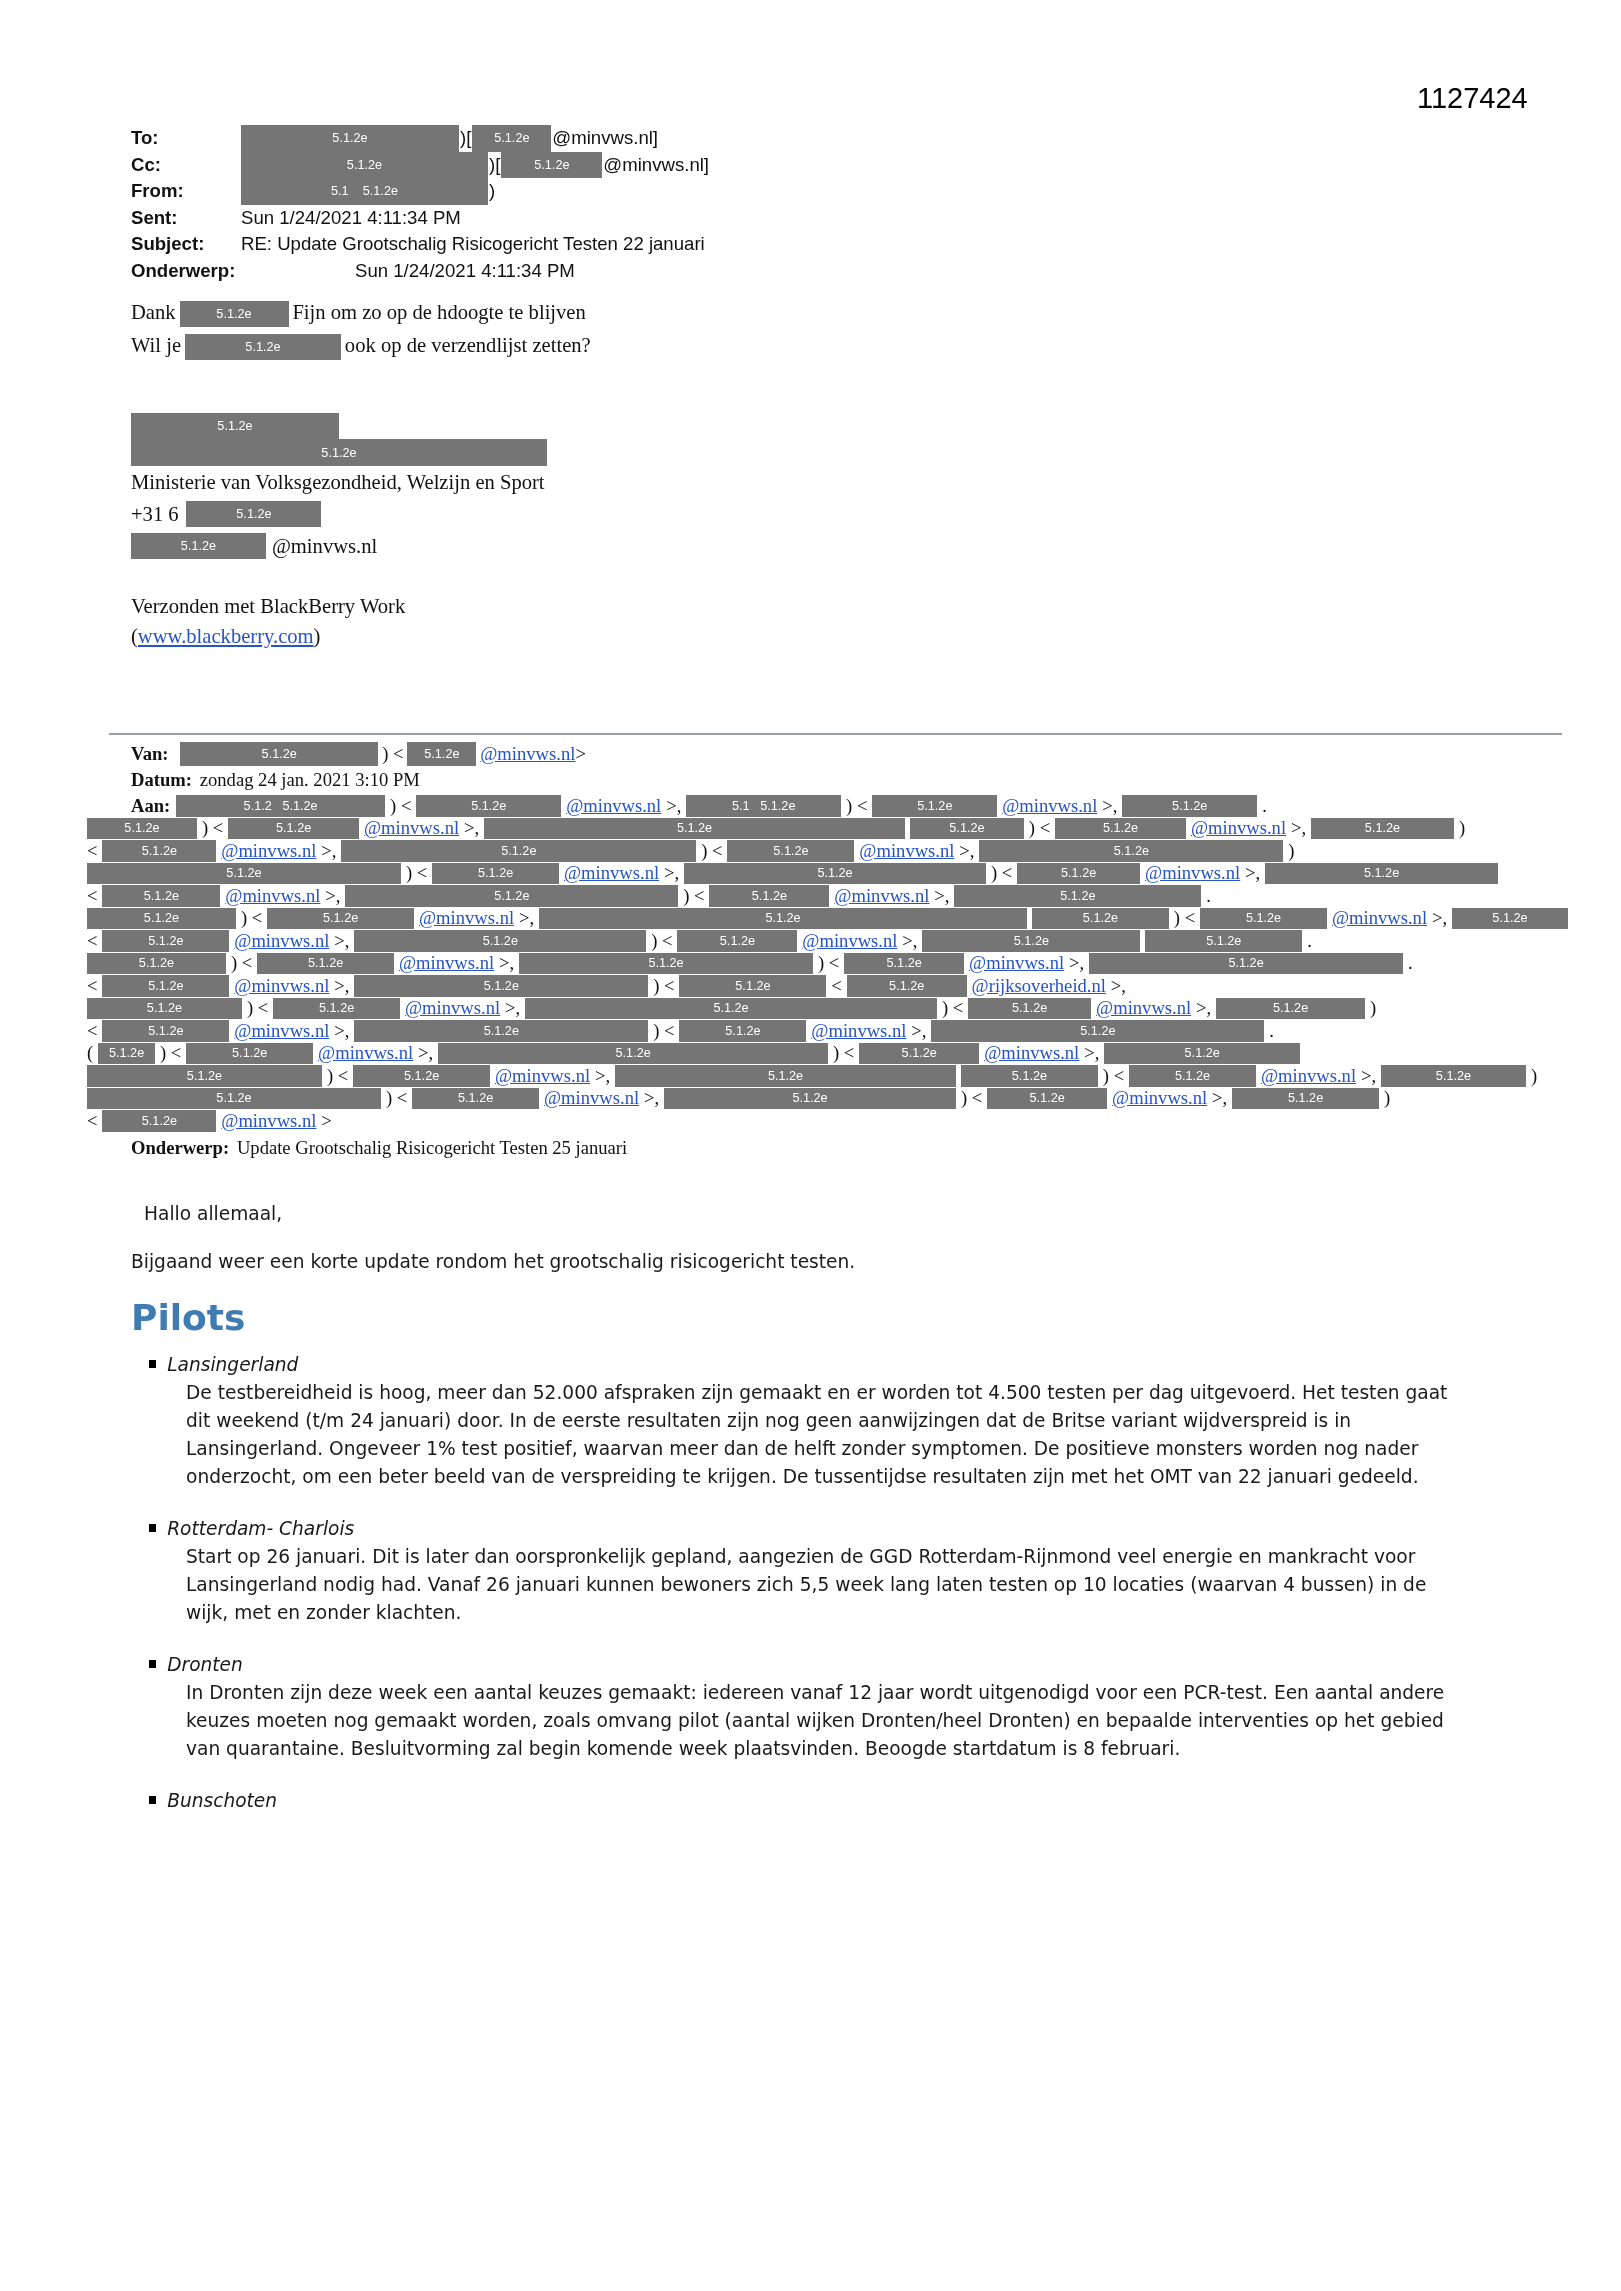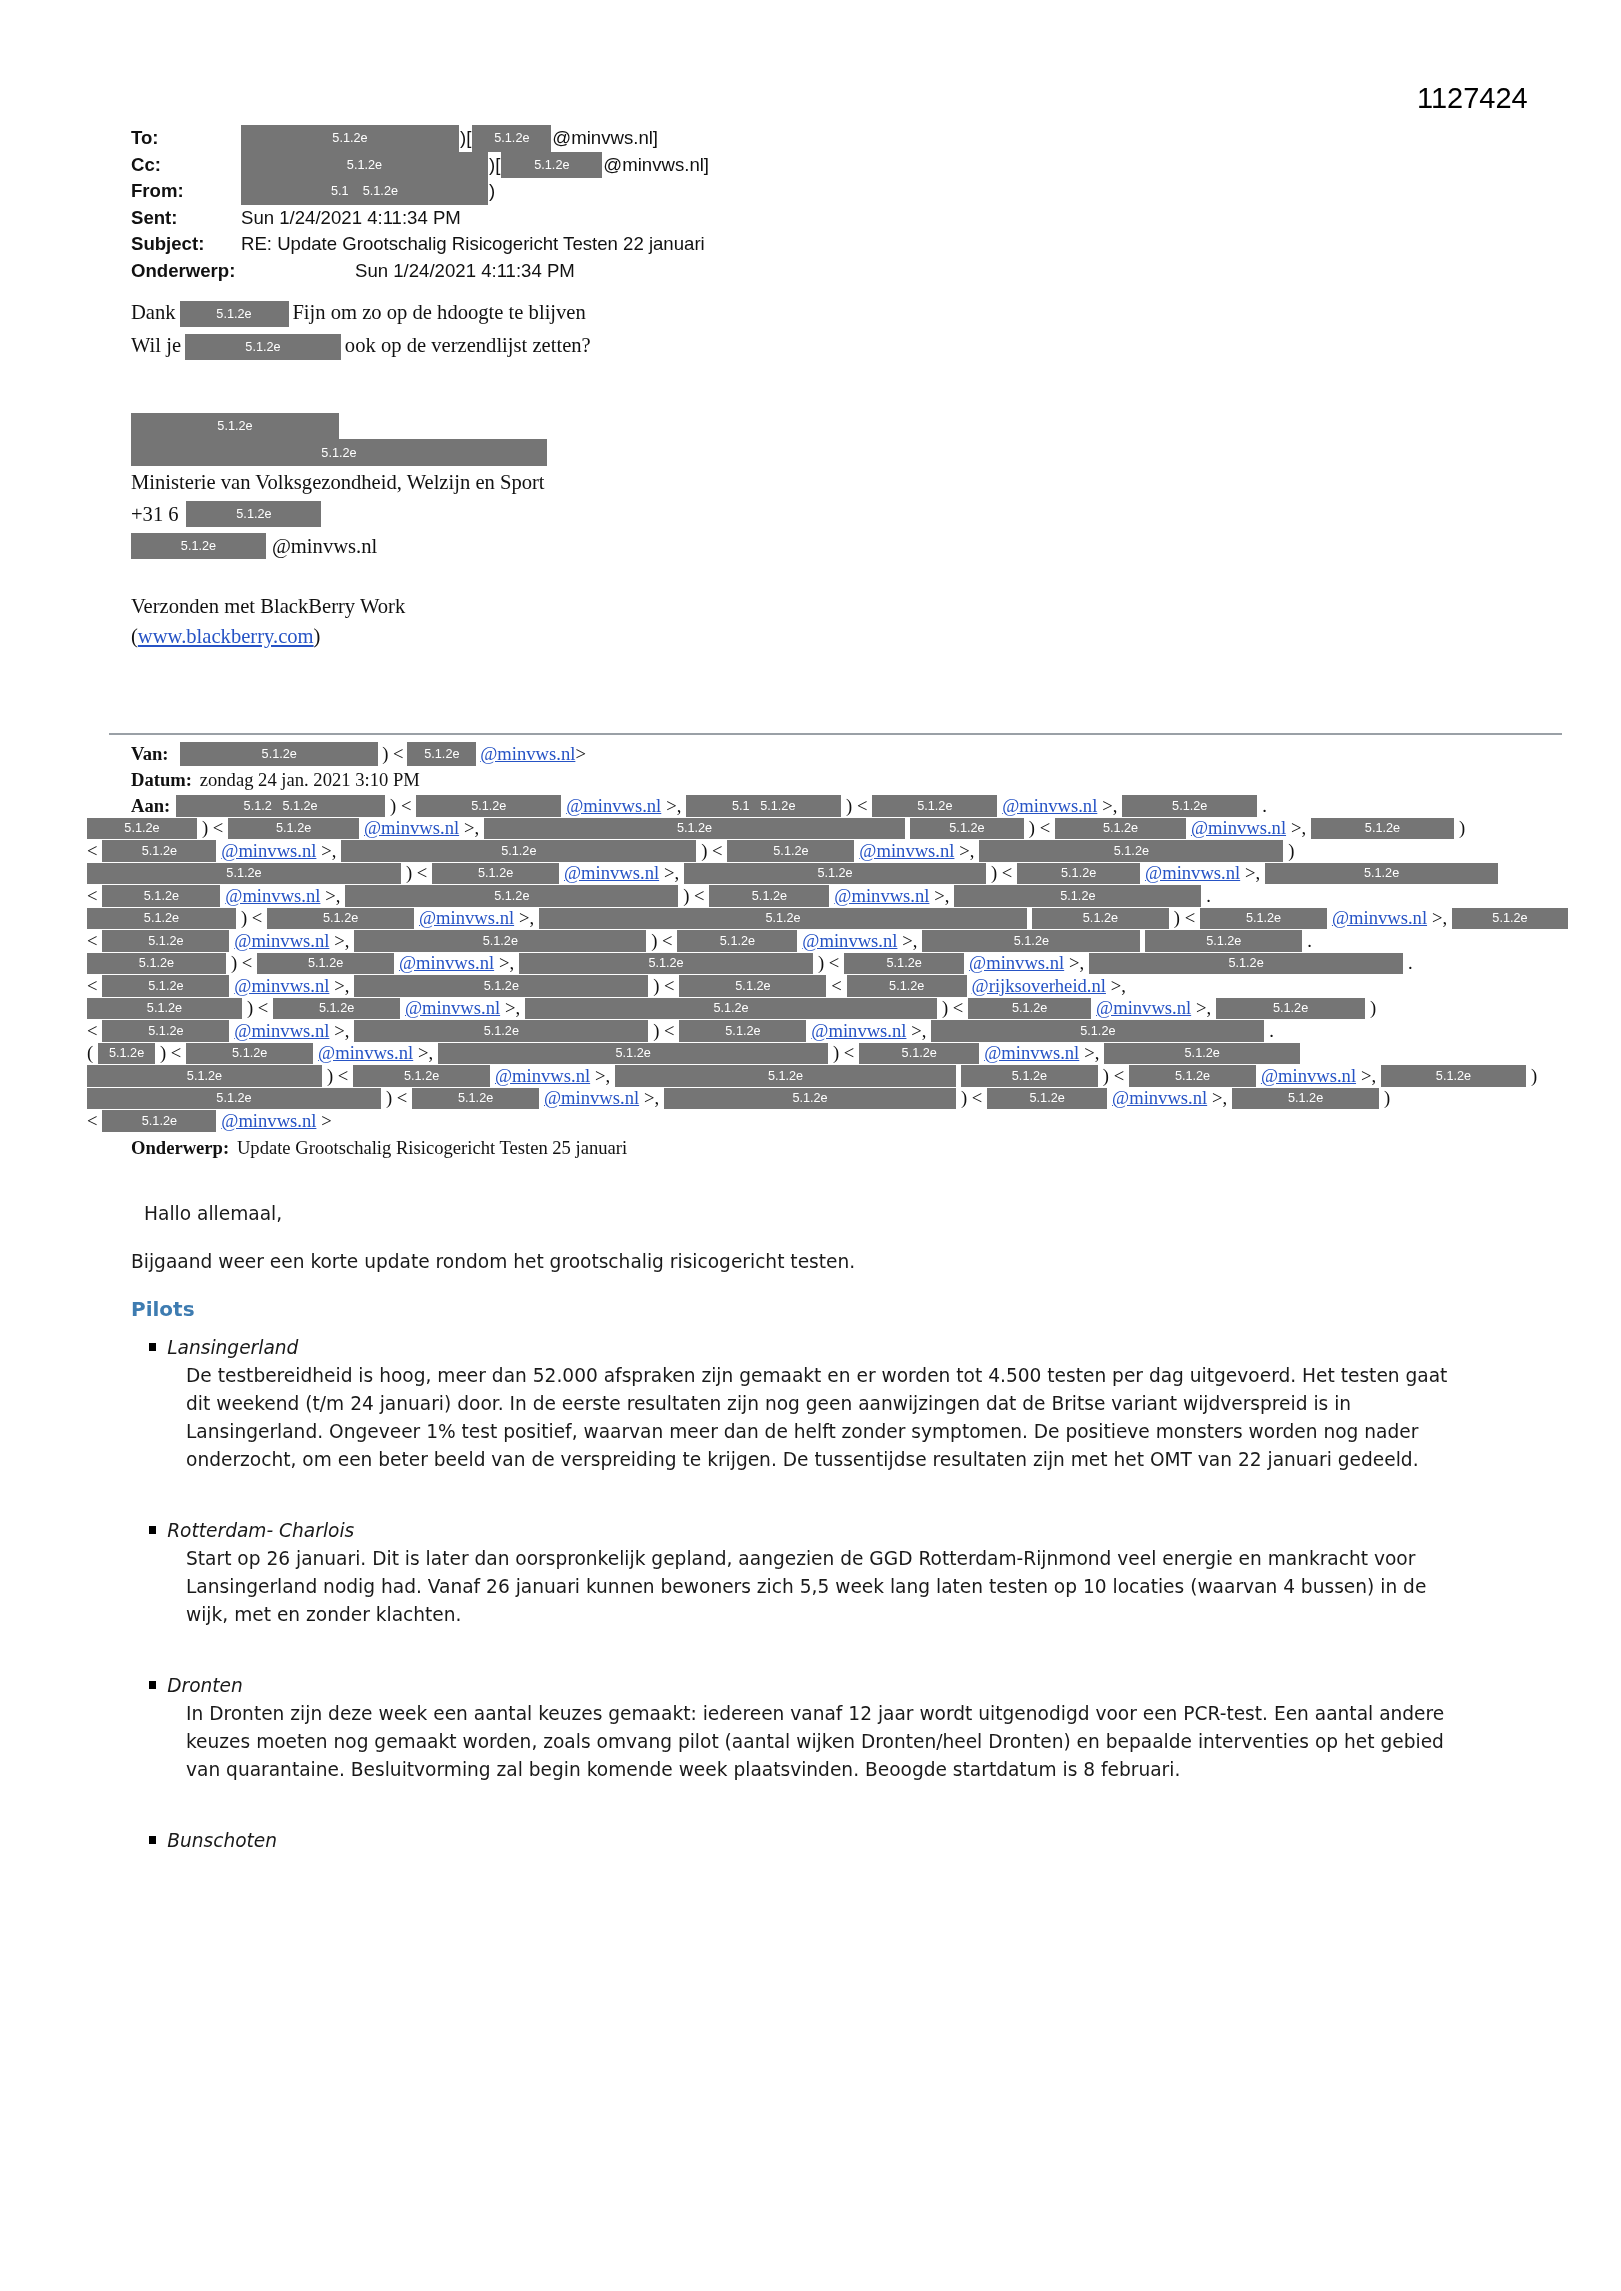--- a/index.html
+++ b/index.html
@@ -47,22 +47,22 @@
   .aan-rows{margin-left:-44px;margin-top:1px;}
   .aan-row{display:flex;align-items:center;height:22.5px;}
   .aan-row > span{margin-right:4.9px;}
   .aan-row .q-label{margin:0 5.9px 0 44px;}
   .ond-row{margin-top:2.9px;}
 
   
   .body-sec{font-family:"DejaVu Sans",sans-serif;font-size:18.6px;color:#1a1a1a;}
   .greet{margin-top:41px;margin-left:13px;}
   .bintro{margin-top:27.4px;}
-  .pilots{margin-top:25.5px;font-size:20px;font-weight:700;color:#3e7cb1;}
-  .item{margin-top:42px;}
+  .pilots{margin-top:25.5px;font-size:36px;font-weight:700;color:#3e7cb1;}
+  .item{margin-top:23px;}
   .item.first{margin-top:11.8px;}
   .item-head{display:flex;align-items:center;margin-left:17.6px;font-style:italic;height:28px;}
   .bullet{width:7.8px;height:7.8px;background:#000;margin-right:10.8px;flex:none;}
   .item-text{margin-left:55px;line-height:28px;width:1276px;margin-top:1px;}
 </style>
 </head>
 <body>
 
 <div id="page">
   <div id="doc-id">1127424</div>

